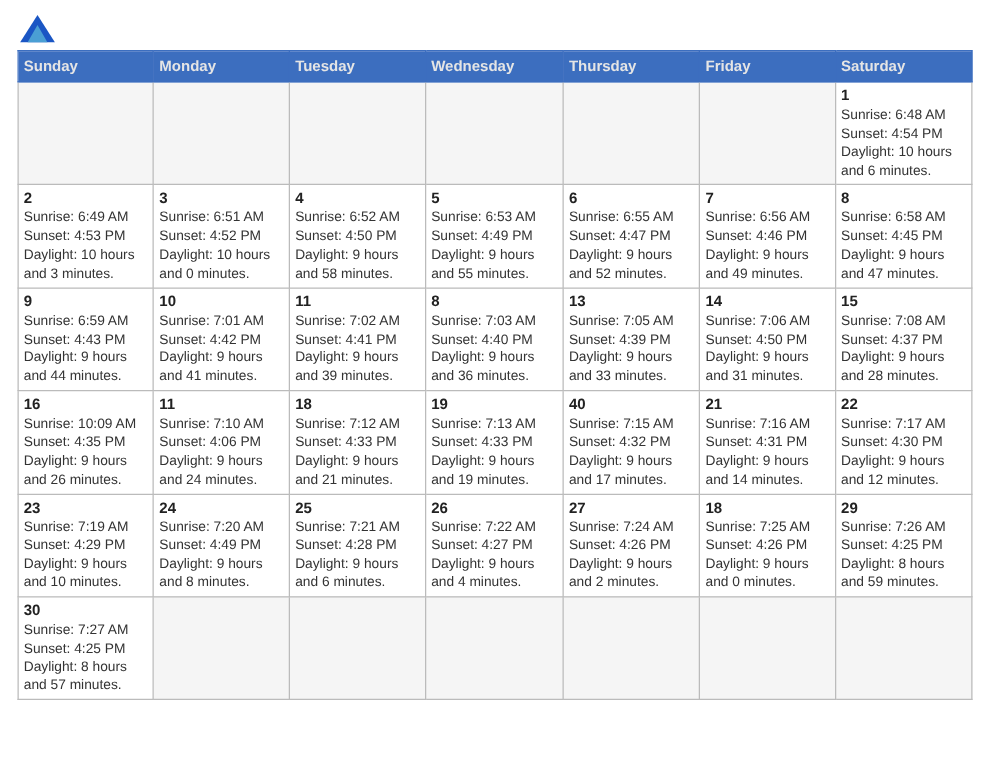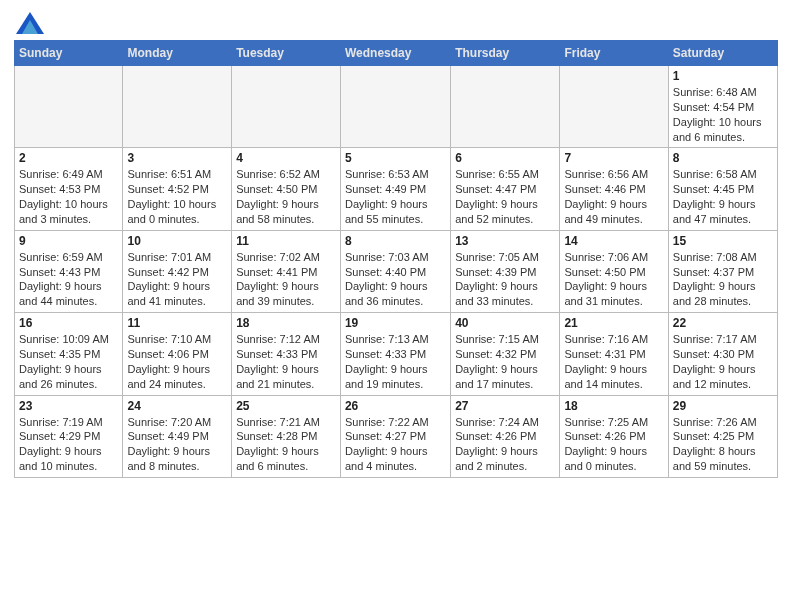--- a/index.html
+++ b/index.html
@@ -310,15 +310,29 @@
 Sunset: 4:26 PM
 Daylight: 9 hours and 0 minutes.</div>
           </td>
           <td>
             <span class="day-number">29</span>
             <div class="day-info">Sunrise: 7:26 AM
 Sunset: 4:25 PM
 Daylight: 8 hours and 59 minutes.</div>
           </td>
         </tr>
+        <tr class="last-row">
+          <td>
+            <span class="day-number">30</span>
+            <div class="day-info">Sunrise: 7:27 AM
+Sunset: 4:25 PM
+Daylight: 8 hours and 57 minutes.</div>
+          </td>
+          <td class="empty"></td>
+          <td class="empty"></td>
+          <td class="empty"></td>
+          <td class="empty"></td>
+          <td class="empty"></td>
+          <td class="empty"></td>
+        </tr>
       </tbody>
   </table>
 </div>
 
 </body></html>

